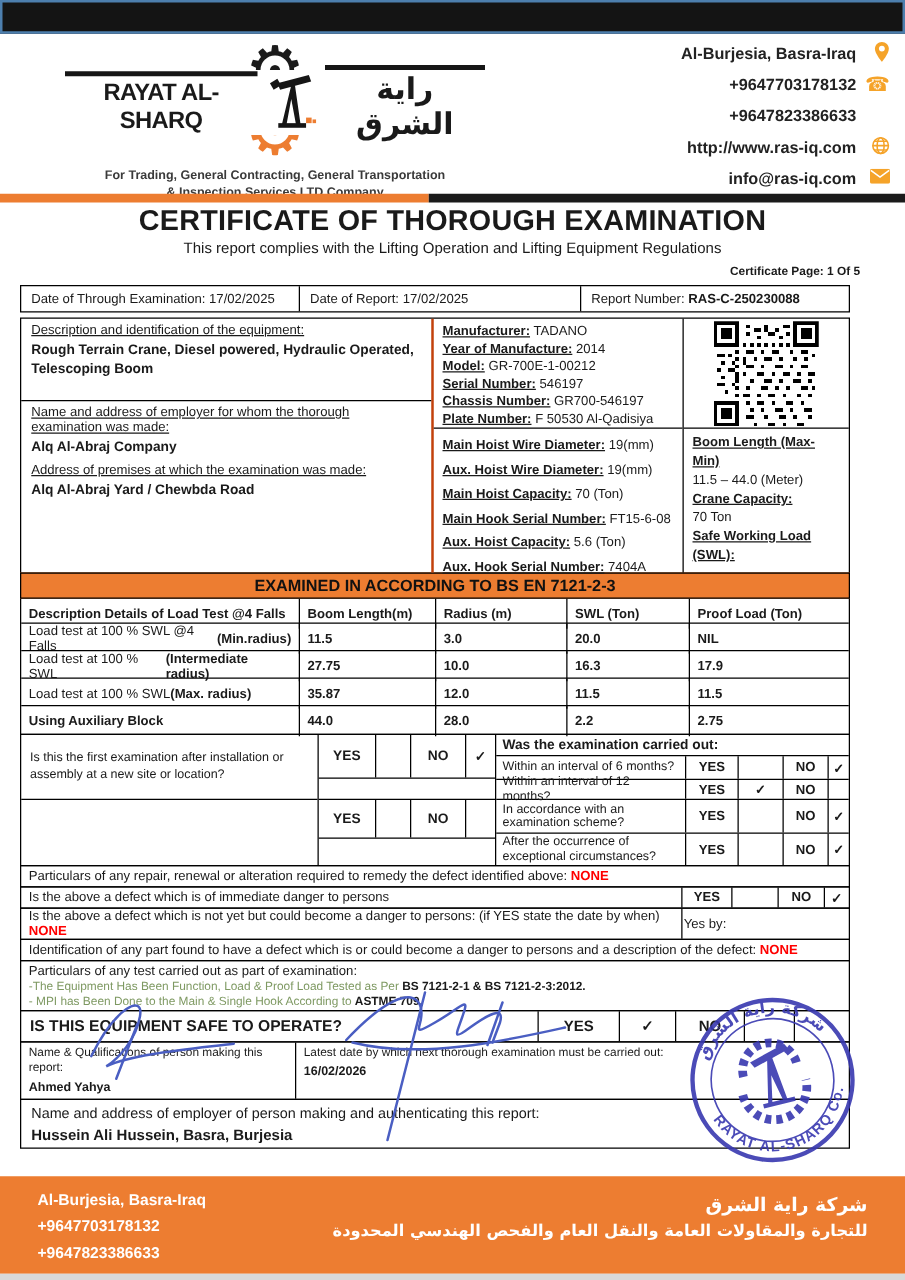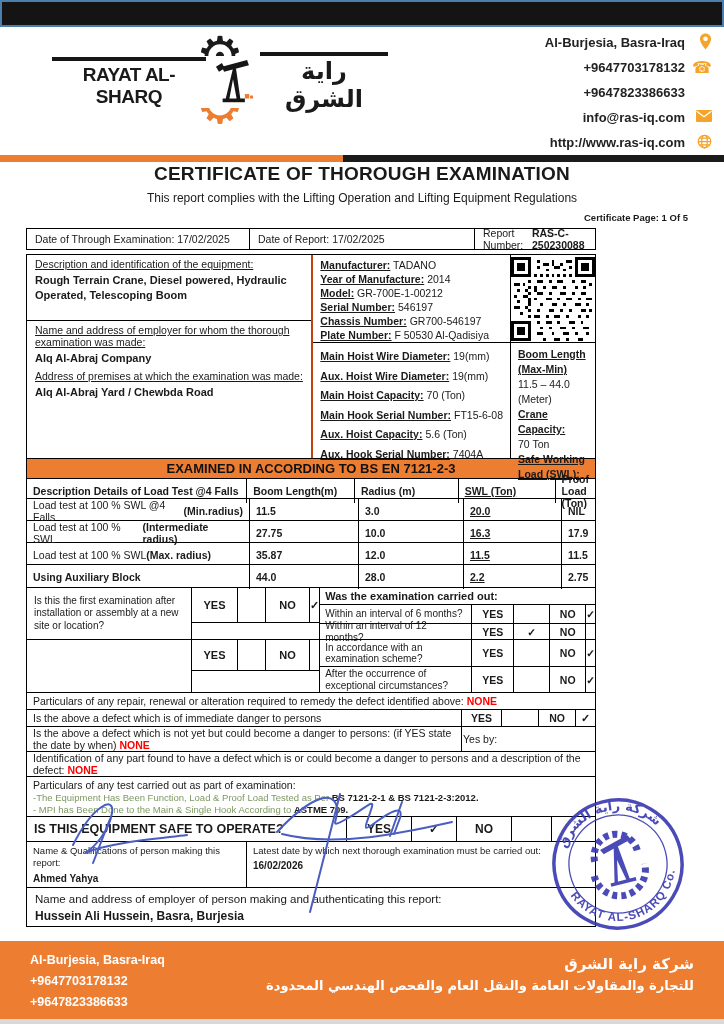--- a/index.html
+++ b/index.html
@@ -26,25 +26,25 @@
   .logo-en{font-size:19px;font-weight:bold;letter-spacing:-0.5px;border-top:4px solid #161616;padding-top:3px;}
   .logo-ar{font-size:24px;font-weight:bold;border-top:4px solid #161616;padding-top:1px;}
   .tagline{font-size:10px;font-weight:bold;color:#3a3a3a;line-height:1.35;margin-top:2px;}
   .contacts{top:30px;right:12px;width:230px;}
   .c-row{display:flex;align-items:center;justify-content:flex-end;height:25px;font-size:13px;font-weight:bold;color:#222;}
   .c-ico{width:22px;text-align:right;margin-left:5px;}
   .divider{top:155px;height:7px;left:0;}
   .div-orange{position:absolute;left:0;top:0;width:343px;height:7px;background:#ed7d31;}
   .div-black{position:absolute;left:343px;top:0;width:381px;height:7px;background:#1b1b1b;}
 
-  .title{top:163px;left:0;width:724px;text-align:center;font-size:19px;font-weight:bold;letter-spacing:0.2px;}
+  .title{top:163px;left:0;width:724px;text-align:center;font-size:23px;font-weight:bold;letter-spacing:0.2px;}
   .subtitle{top:191px;left:0;width:724px;text-align:center;font-size:12px;}
   .pagelabel{top:212px;right:36px;font-size:9.5px;font-weight:bold;}
 
-  .content{top:228px;left:26px;width:570px;font-size:10.5px;}
+  .content{top:228px;left:16px;width:664px;font-size:10.5px;}
 
   
   .daterow{display:flex;border:1px solid #000;height:22px;}
   .daterow>div{display:flex;align-items:center;padding:0 8px;}
   .dc1{width:223px;border-right:1px solid #000;}
   .dc2{width:225px;border-right:1px solid #000;}
   .dc3{flex:1;}
 
   
   .info{display:flex;border:1px solid #000;margin-top:4px;height:205px;}
@@ -65,21 +65,21 @@
   .banner{margin-top:-1px;height:21px;background:#ed7d31;border:1px solid #000;display:flex;align-items:center;justify-content:center;
           font-size:13px;font-weight:bold;color:#111;}
 
   
   .ltable{border:1px solid #000;border-top:none;}
   .lt-row{display:flex;border-bottom:1px solid #000;height:22px;}
   .lt-row:last-child{border-bottom:none;}
   .lt-head{height:20px;font-weight:bold;}
   .lt-row>div{display:flex;align-items:center;padding:12px 6px;border-right:1px solid #000;}
   .lt-row>div:last-child{border-right:none;}
-  .lc1{width:223px;}.lc2{width:109px;}.lc3{width:105px;}.lc4{width:98px;text-decoration:underline;}.lc5{flex:1;}
+  .lc1{width:223px;}.lc2{width:109px;}.lc3{width:105px;}.lc4{width:98px;}.lc5{flex:1;}
   .lt-val{font-weight:bold;}
 
   
   .qgrid{display:flex;border:1px solid #000;margin-top:-1px;height:106px;font-size:10px;}
   .qa{width:238px;border-right:1px solid #000;display:flex;flex-direction:column;}
   .qa1{height:52px;border-bottom:1px solid #000;display:flex;align-items:center;padding:0 7px;line-height:1.25;}
   .qa2{flex:1;display:flex;align-items:center;padding:0 7px;line-height:1.3;white-space:pre-line;}
   .qb{width:142px;border-right:1px solid #000;display:flex;flex-direction:column;}
   .qb-cells{display:flex;border-bottom:1px solid #000;}
   .qb1{height:35px;}
@@ -159,20 +159,24 @@
           <rect x="13" y="56" width="30" height="5" fill="#161616"></rect>
           <rect x="43" y="50" width="6" height="6" fill="#ed7d31"></rect>
           <rect x="50" y="52" width="4" height="4" fill="#ed7d31"></rect>
         </svg>
       </span>
       <span class="logo-ar ar">راية الشرق</span>
     </div>
     <div class="gear-bottom">
         <span>⚙</span>
       </div>
+    <div class="tagline">
+      <div>For Trading, General Contracting, General Transportation</div>
+      <div>&amp; Inspection Services LTD Company</div>
+    </div>
   </div>
 
   <div class="abs contacts">
     <div class="c-row">
       <span>Al-Burjesia, Basra-Iraq</span>
       <span class="c-ico">
         <svg width="13" height="17" viewBox="0 0 24 32">
             <path d="M12 1C6 1 1.5 5.6 1.5 11.4 1.5 19 12 31 12 31s10.5-12 10.5-19.6C22.5 5.6 18 1 12 1z" fill="#f5a329"></path>
             <circle cx="12" cy="11" r="4.4" fill="#fff"></circle>
           </svg>
@@ -180,37 +184,37 @@
     </div>
     <div class="c-row">
       <span>+9647703178132</span>
       <span class="c-ico" style="color:#f5a329;font-size:16px;font-family:'DejaVu Sans',sans-serif;">☎</span>
     </div>
     <div class="c-row">
       <span>+9647823386633</span>
       <span class="c-ico"></span>
     </div>
     <div class="c-row">
-      <span>info@ras-iq.com</span>
-      <span class="c-ico">
-        <svg width="16" height="12" viewBox="0 0 24 18">
-            <rect width="24" height="18" rx="2" fill="#f5a329"></rect>
-            <path d="M1 2l11 8L23 2" stroke="#fff" stroke-width="2" fill="none"></path>
-          </svg>
-      </span>
-    </div>
-    <div class="c-row">
       <span>http://www.ras-iq.com</span>
       <span class="c-ico">
         <svg width="15" height="15" viewBox="0 0 24 24">
             <g fill="none" stroke="#f5a329" stroke-width="2">
               <circle cx="12" cy="12" r="10"></circle>
               <ellipse cx="12" cy="12" rx="4.5" ry="10"></ellipse>
               <path d="M2 12h20M3.5 6.5h17M3.5 17.5h17"></path>
             </g>
+          </svg>
+      </span>
+    </div>
+    <div class="c-row">
+      <span>info@ras-iq.com</span>
+      <span class="c-ico">
+        <svg width="16" height="12" viewBox="0 0 24 18">
+            <rect width="24" height="18" rx="2" fill="#f5a329"></rect>
+            <path d="M1 2l11 8L23 2" stroke="#fff" stroke-width="2" fill="none"></path>
           </svg>
       </span>
     </div>
   </div>
 
   <div class="abs divider" style="width:724px;">
     <div class="div-orange"></div>
       <div class="div-black"></div>
   </div>
 

